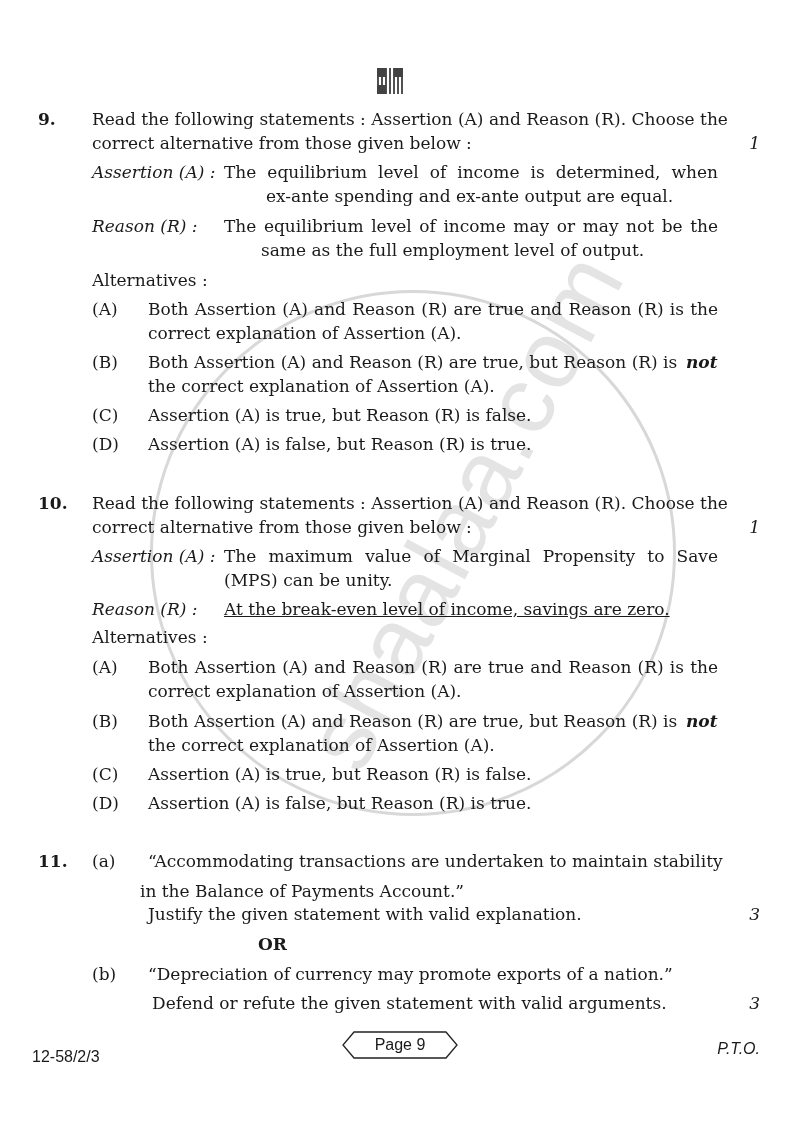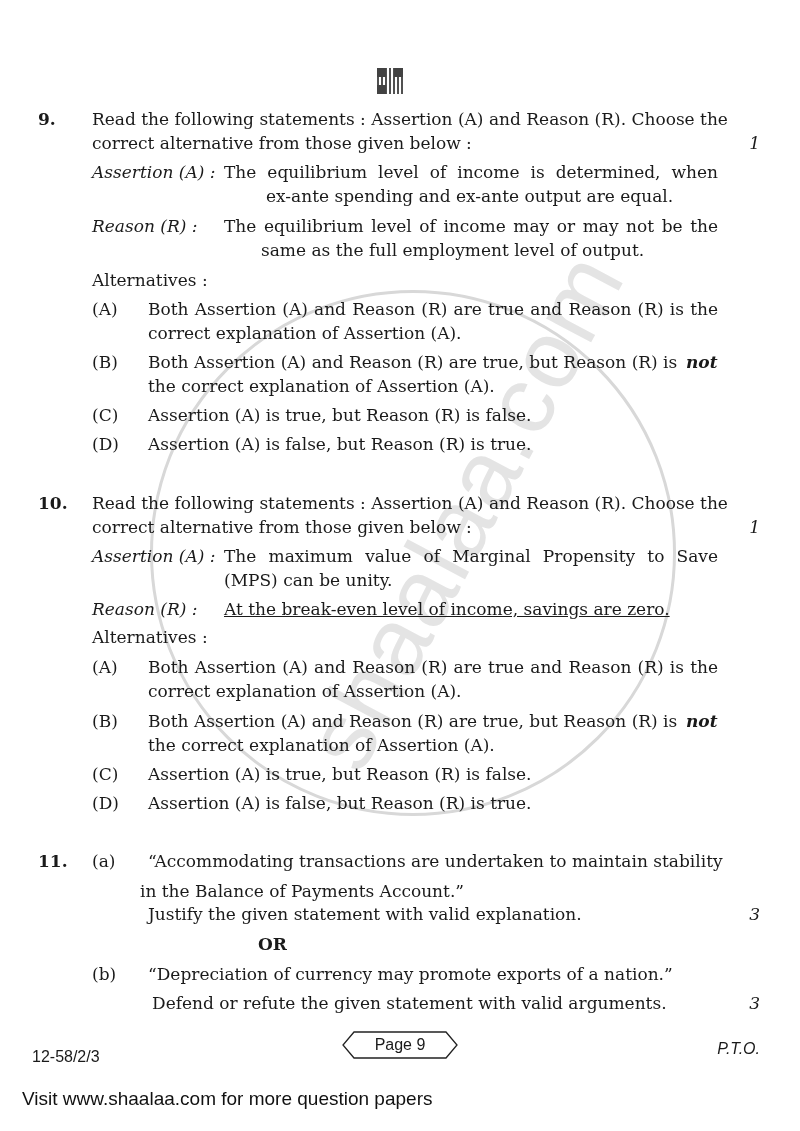--- a/index.html
+++ b/index.html
@@ -138,14 +138,13 @@
     <span class="line" style="left:32px;top:8px;text-align:right;">12-58/2/3</span>
     <div class="page-badge">
       <svg width="116" height="28" viewBox="0 0 116 28">
         <polygon points="12,1 104,1 115,14 104,27 12,27 1,14" fill="none" stroke="#222" stroke-width="1.3"></polygon>
       </svg>
       <span>Page 9</span>
     </div>
     <span class="line" style="right:40px;top:0;font-style:italic;">P.T.O.</span>
   </div>
 
-  <div class="visit">Visit www.shaalaa.com for more question papers</div>
 </div>
 
 </body></html>

